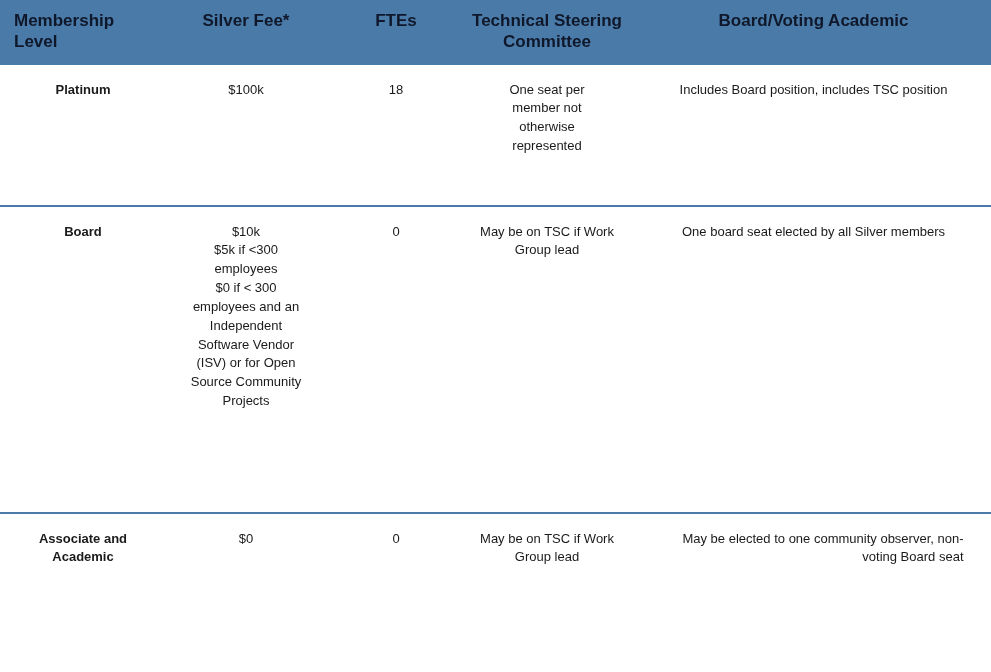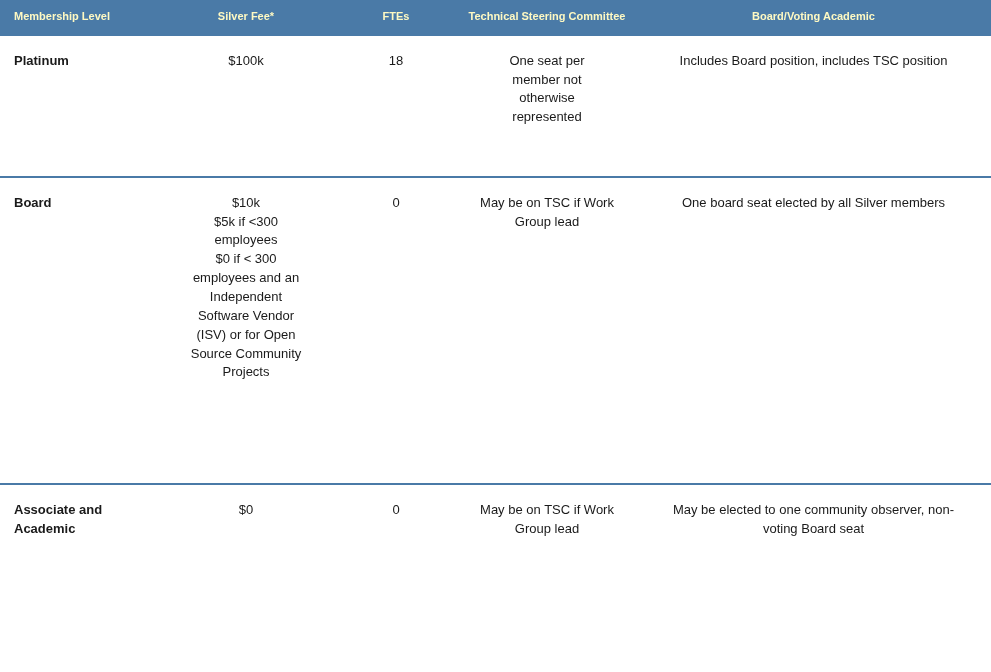--- a/index.html
+++ b/index.html
@@ -18,22 +18,22 @@
     width: 991px;
     box-sizing: border-box;
   }
   table.membership {
     width: 991px;
     border-collapse: collapse;
     table-layout: fixed;
   }
   table.membership thead th {
     background: #4a7aa7;
-    color: #fef9c3;
-    font-size: 11px;
+    color: #0f172a;
+    font-size: 17px;
     font-weight: bold;
     text-align: center;
     vertical-align: top;
     padding: 10px 8px 12px 8px;
     line-height: 1.25;
   }
   table.membership thead th.col-level {
     text-align: left;
     padding-left: 14px;
   }
@@ -50,37 +50,37 @@
     text-align: center;
     vertical-align: top;
     padding: 16px 10px 14px 10px;
     line-height: 1.45;
     border-top: 2px solid #4a7aa7;
   }
   table.membership tbody tr:first-child td {
     border-top: none;
   }
   table.membership tbody td.level {
-    text-align: left;
+    text-align: center;
     font-weight: bold;
     padding-left: 14px;
     padding-right: 6px;
   }
   table.membership tbody td.fee .fee-line,
   table.membership tbody td .cell-line {
     display: block;
   }
   .row-platinum td { height: 110px; }
   .row-gold td { height: 62px; }
   .row-silver td { height: 275px; }
   .row-associate td { height: 52px; }
 
   .narrow-fee { display: inline-block; max-width: 118px; }
   .narrow-tsc { display: inline-block; max-width: 150px; }
-  .narrow-board { display: inline-block; max-width: 300px; }
+  .narrow-board { display: inline-block; max-width: 300px; text-align: right; }
   .narrow-plat-tsc { display: inline-block; max-width: 110px; }
 </style>
 </head>
 <body>
 
 <div class="table-wrap">
   <table class="membership">
     <colgroup>
       <col class="c-level">
       <col class="c-fee">

